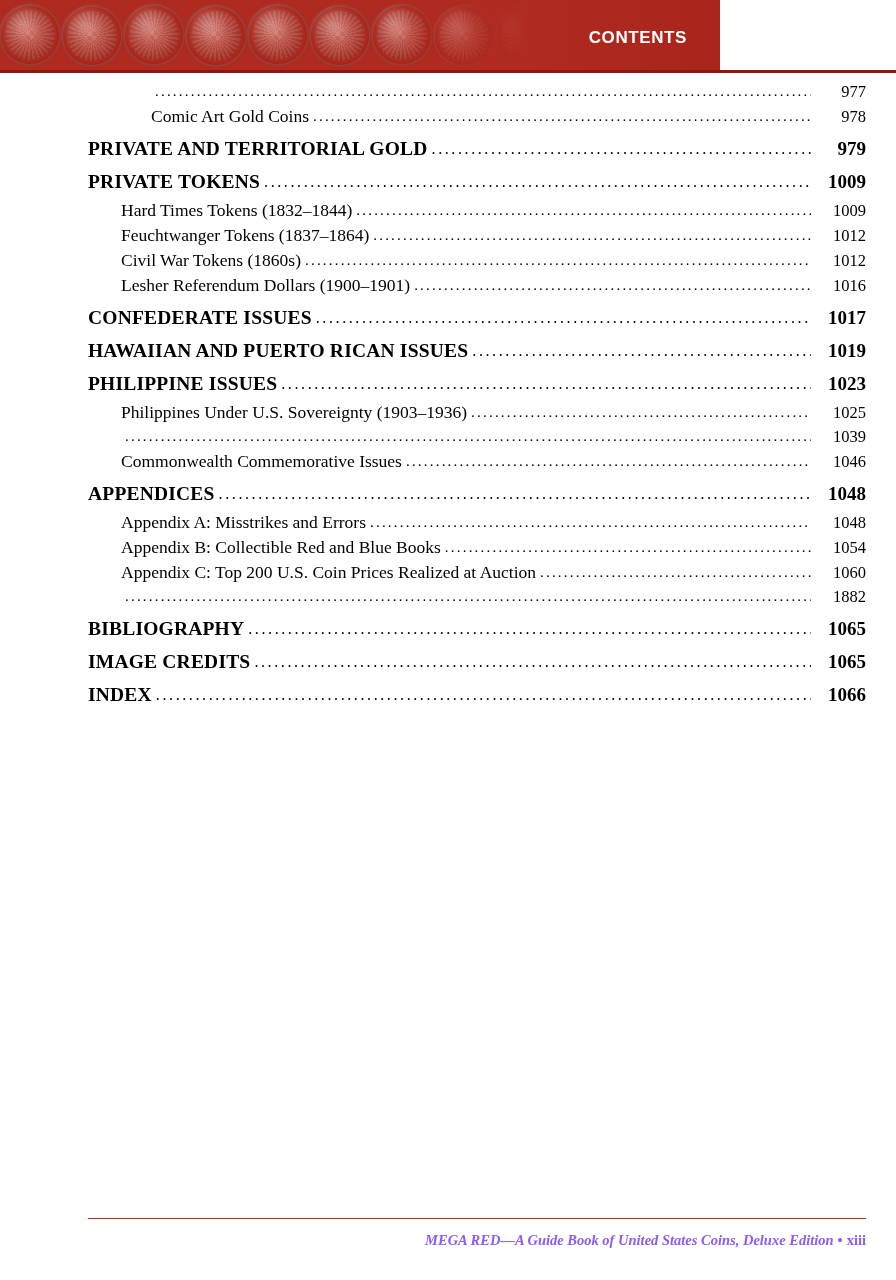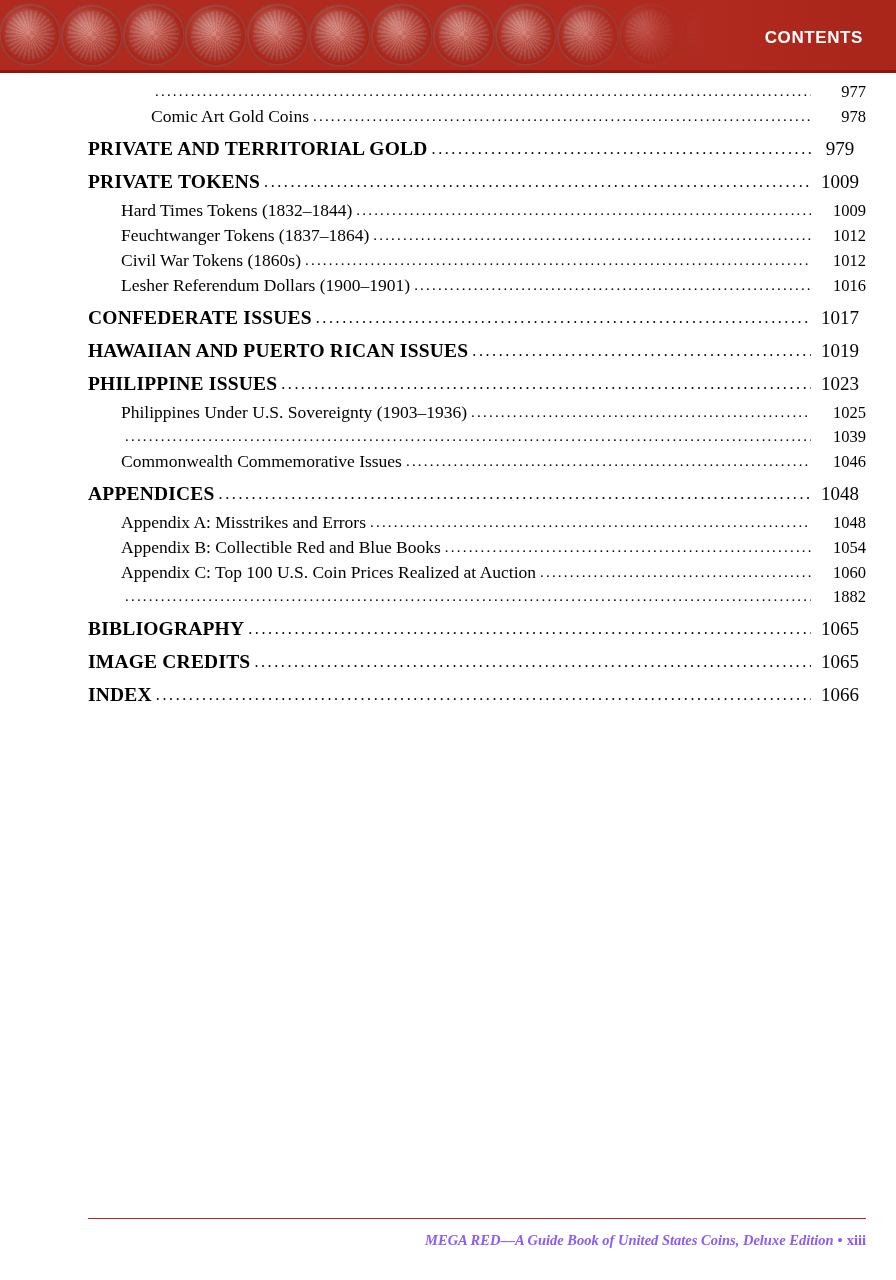--- a/index.html
+++ b/index.html
@@ -14,21 +14,21 @@
     position: relative;
     font-family: "Liberation Serif", serif;
     color: #000000;
     overflow: hidden;
   }
 
   
   .header-band {
     position: absolute;
     top: 0; left: 0;
-    width: 896px;
+    width: 720px;
     height: 70px;
     background: #b02a20;
     overflow: hidden;
   }
   .coin-strip {
     position: absolute;
     top: 0; left: 0;
     width: 896px;
     height: 70px;
     display: flex;
@@ -120,23 +120,22 @@
     padding-left: 0;
     margin-top: 11px;
     margin-bottom: 7px;
   }
   .lvl-major .label {
     font-weight: bold;
     font-size: 19.5px;
     letter-spacing: 0.2px;
   }
   .lvl-major .page {
-    font-weight: normal;
+    font-weight: bold;
     font-size: 19px;
-    text-align: center;
   }
   .lvl-major .leader {
     letter-spacing: 2.6px;
     font-size: 16px;
   }
 
   
   .lvl-sub {
     padding-left: 33px;
     margin-top: 4px;
@@ -286,21 +285,21 @@
       <span class="label">Appendix A: Misstrikes and Errors</span>
       <span class="leader">...........................................................................................................................................</span>
       <span class="page">1048</span>
     </div>
     <div class="toc-row lvl-sub">
       <span class="label">Appendix B: Collectible Red and Blue Books</span>
       <span class="leader">...........................................................................................................................................</span>
       <span class="page">1054</span>
     </div>
     <div class="toc-row lvl-sub">
-      <span class="label">Appendix C: Top 100 U.S. Coin Prices Realized at Auction</span>
+      <span class="label">Appendix C: Top 200 U.S. Coin Prices Realized at Auction</span>
       <span class="leader">...........................................................................................................................................</span>
       <span class="page">1060</span>
     </div>
     <div class="toc-row lvl-sub">
       <span class="leader">...........................................................................................................................................</span>
       <span class="page">1882</span>
     </div>
     <div class="toc-row lvl-major">
       <span class="label">BIBLIOGRAPHY</span>
       <span class="leader">...........................................................................................................................................</span>

